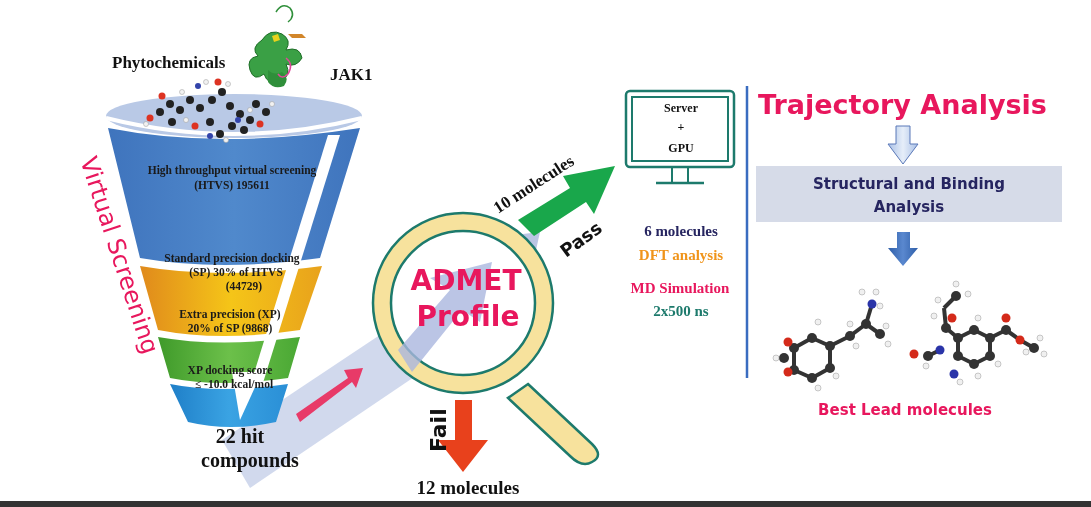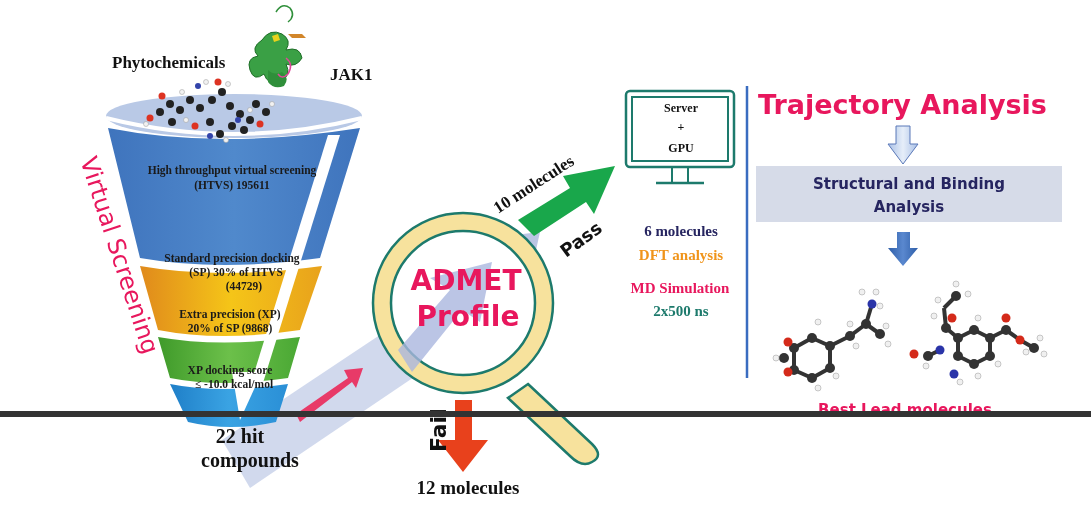--- a/index.html
+++ b/index.html
@@ -1,17 +1,17 @@
 <!DOCTYPE html>
 <html><head>
 <meta charset="utf-8">
 <style>
   html, body { margin: 0; padding: 0; background: #ffffff; }
   body { width: 1091px; height: 507px; position: relative; overflow: hidden; }
-  .stage { position: absolute; left: 0; top: 0; width: 1091px; height: 417px; }
+  .stage { position: absolute; left: 0; top: 0; width: 1091px; height: 507px; }
   svg text { font-family: "Liberation Serif", serif; }
   .sans { font-family: "DejaVu Sans", "Liberation Sans", sans-serif; }
   .bottom-bar { position: absolute; left: 0; bottom: 0; width: 1091px; height: 6px; background: #333333; }
 </style>
 </head>
 <body>
 
 <div class="stage">
 <svg width="1091" height="507" viewBox="0 0 1091 507" xmlns="http://www.w3.org/2000/svg">
   <defs>

